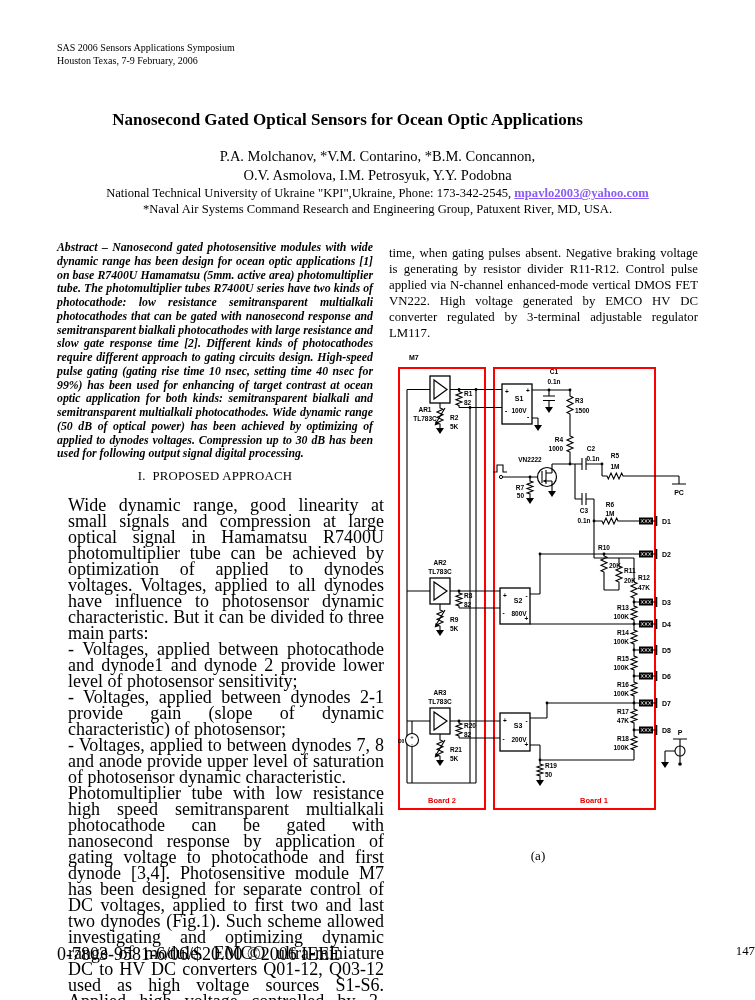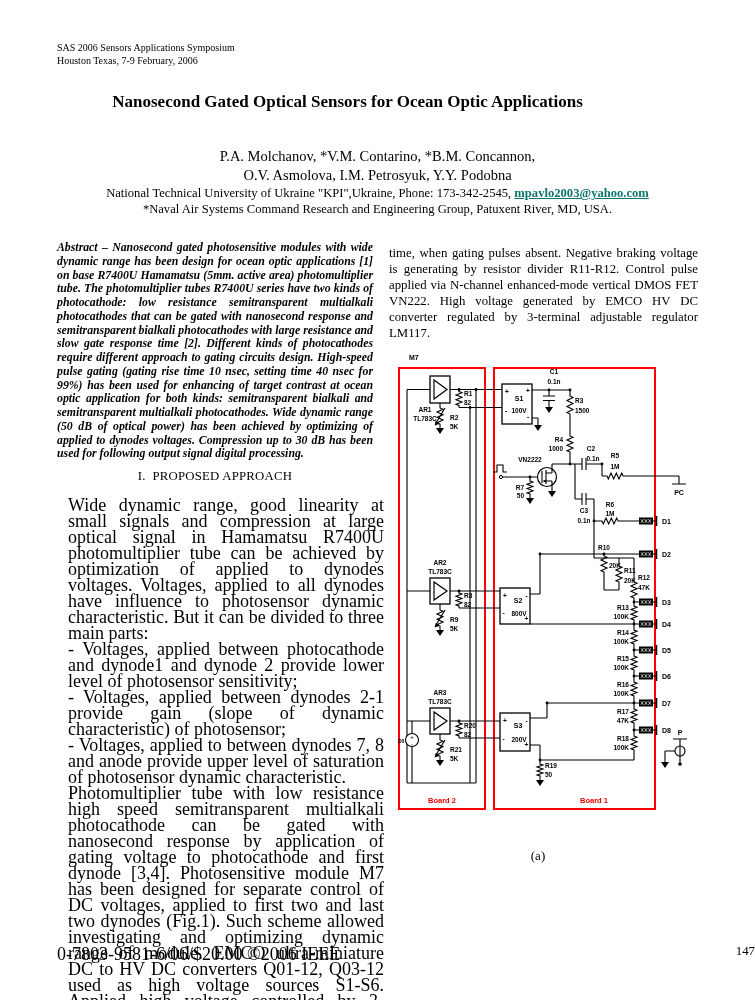--- a/index.html
+++ b/index.html
@@ -1,25 +1,25 @@
 <!DOCTYPE html>
 <html><head>
 <meta charset="utf-8">
 <style>
   html,body{margin:0;padding:0;background:#888}
   .page{position:relative;width:755px;height:1000px;background:#ffffff;
         font-family:"Liberation Serif",serif;color:#000;overflow:hidden}
   .hdr{position:absolute;left:57px;top:42px;font-size:10px;line-height:12.5px}
-  .title{position:absolute;left:0;top:92px;width:695px;text-align:center;
+  .title{position:absolute;left:0;top:110px;width:695px;text-align:center;
          font-size:17px;font-weight:bold}
   .authors{position:absolute;left:0;top:147px;width:755px;text-align:center;
            font-size:14.5px;line-height:18.5px}
   .affil{position:absolute;left:0;top:186px;width:755px;text-align:center;
          font-size:12.6px;line-height:15.5px}
-  .affil a{color:#0f766e;font-weight:bold;text-decoration:underline}
+  .affil a{color:#8b5cf6;font-weight:bold;text-decoration:underline}
   .abstract{position:absolute;left:57px;top:241px;width:316px;
             font-size:11.8px;line-height:13.75px;font-weight:bold;
             font-style:italic;text-align:justify}
   .sechead{position:absolute;left:57px;top:469px;width:316px;text-align:center;
            font-size:12.8px;letter-spacing:.2px}
   .body1{position:absolute;left:68px;top:497px;width:316px;font-size:18px;
          line-height:16px;text-align:justify}
   .body1 p{margin:0;padding:0}
   .colR{position:absolute;left:385px;top:241px;width:317px;font-size:12.8px;
         line-height:16px;text-align:justify}

